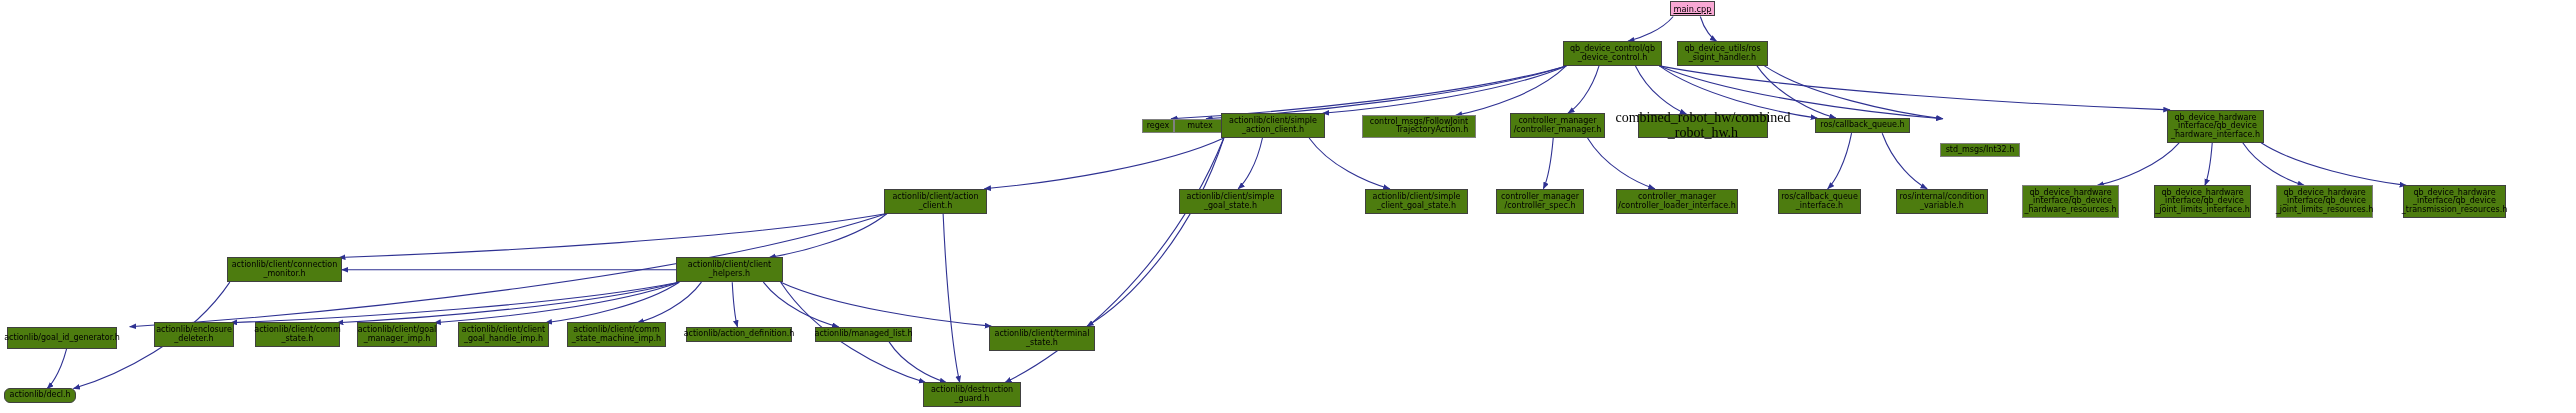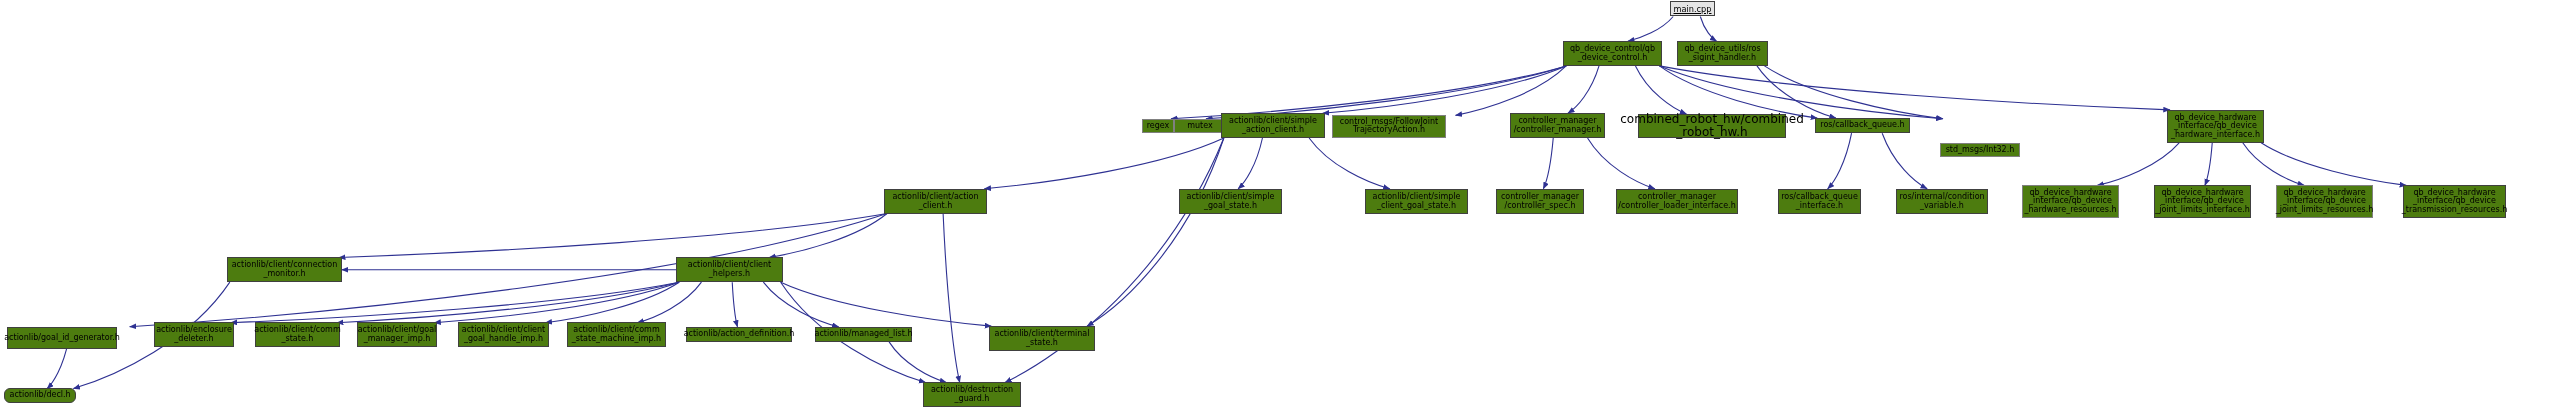--- a/index.html
+++ b/index.html
@@ -4,21 +4,21 @@
 <style>
   html,body{margin:0;padding:0;background:#ffffff;}
   body{font-family:"DejaVu Sans","Liberation Sans",sans-serif;}
   #graph{position:relative;width:2576px;height:414px;background:#ffffff;overflow:hidden;}
   #edges{position:absolute;left:0;top:0;width:2576px;height:414px;}
   .node{position:absolute;box-sizing:border-box;display:flex;align-items:center;
         justify-content:center;text-align:center;background:#4d7c0f;
         border:0.7px solid #808080;color:#000000;line-height:1.05;
         white-space:pre;letter-spacing:0;}
   .node.strong{border:1.4px solid #404040;}
-  .node.root{background:#e5e5e5;border:1.4px solid #404040;text-decoration:underline;}
+  .node.root{background:#f9a8d4;border:1.4px solid #404040;text-decoration:underline;}
   .node span{display:block;}
 </style>
 </head>
 <body>
 
 <div id="graph" style="background: rgb(255, 255, 255);">
   <svg id="edges" viewBox="0 0 3755 603" preserveAspectRatio="none">
       <defs>
         <marker id="ah" markerWidth="7" markerHeight="7" refX="6" refY="2.6" orient="auto" markerUnits="strokeWidth">
           <path d="M0,0 L6.5,2.6 L0,5.2 z" fill="#2e3192"></path>
@@ -70,25 +70,25 @@
     </svg>
 <div class="node root" style="left: 1670px; top: 1.4px; width: 45px; height: 15px; font-size: 8.2px;"><span>main.cpp</span></div>
     <div class="node strong" style="left: 1563px; top: 41px; width: 99px; height: 25px; font-size: 8px;"><span>qb_device_control/qb
 _device_control.h</span></div>
     <div class="node strong" style="left: 1677px; top: 41px; width: 91px; height: 25px; font-size: 8px;"><span>qb_device_utils/ros
 _sigint_handler.h</span></div>
     <div class="node " style="left: 1142px; top: 119px; width: 32px; height: 13.7px; font-size: 8px;"><span>regex</span></div>
     <div class="node " style="left: 1174px; top: 119px; width: 52px; height: 13.7px; font-size: 8px;"><span>mutex</span></div>
     <div class="node strong" style="left: 1221px; top: 113px; width: 104px; height: 25px; font-size: 8px;"><span>actionlib/client/simple
 _action_client.h</span></div>
-    <div class="node " style="left: 1332px; top: 115px; width: 114px; height: 22.6px; font-size: 8px;"><span>control_msgs/FollowJoint
+    <div class="node " style="left: 1362px; top: 115px; width: 114px; height: 22.6px; font-size: 8px; text-align: right;"><span>control_msgs/FollowJoint
 TrajectoryAction.h</span></div>
     <div class="node strong" style="left: 1510px; top: 113px; width: 95px; height: 25px; font-size: 8px;"><span>controller_manager
 /controller_manager.h</span></div>
-    <div class="node strong" style="left: 1638px; top: 114px; width: 148px; height: 24px; font-size: 12px;"><span>combined_robot_hw/combined
+    <div class="node strong" style="left: 1638px; top: 114px; width: 130px; height: 24px; font-size: 14px; font-family: Liberation Serif, serif;"><span>combined_robot_hw/combined
 _robot_hw.h</span></div>
     <div class="node strong" style="left: 1815px; top: 118px; width: 95px; height: 15px; font-size: 8px;"><span>ros/callback_queue.h</span></div>
     <div class="node " style="left: 1940px; top: 119px; width: 80px; height: 13.7px; font-size: 8px; margin-top: 24px;"><span>std_msgs/Int32.h</span></div>
     <div class="node strong" style="left: 2167px; top: 110px; width: 97px; height: 33px; font-size: 8px;"><span>qb_device_hardware
 _interface/qb_device
 _hardware_interface.h</span></div>
     <div class="node strong" style="left: 884px; top: 189px; width: 103px; height: 25px; font-size: 8px;"><span>actionlib/client/action
 _client.h</span></div>
     <div class="node strong" style="left: 1179px; top: 189px; width: 103px; height: 25px; font-size: 8px;"><span>actionlib/client/simple
 _goal_state.h</span></div>

